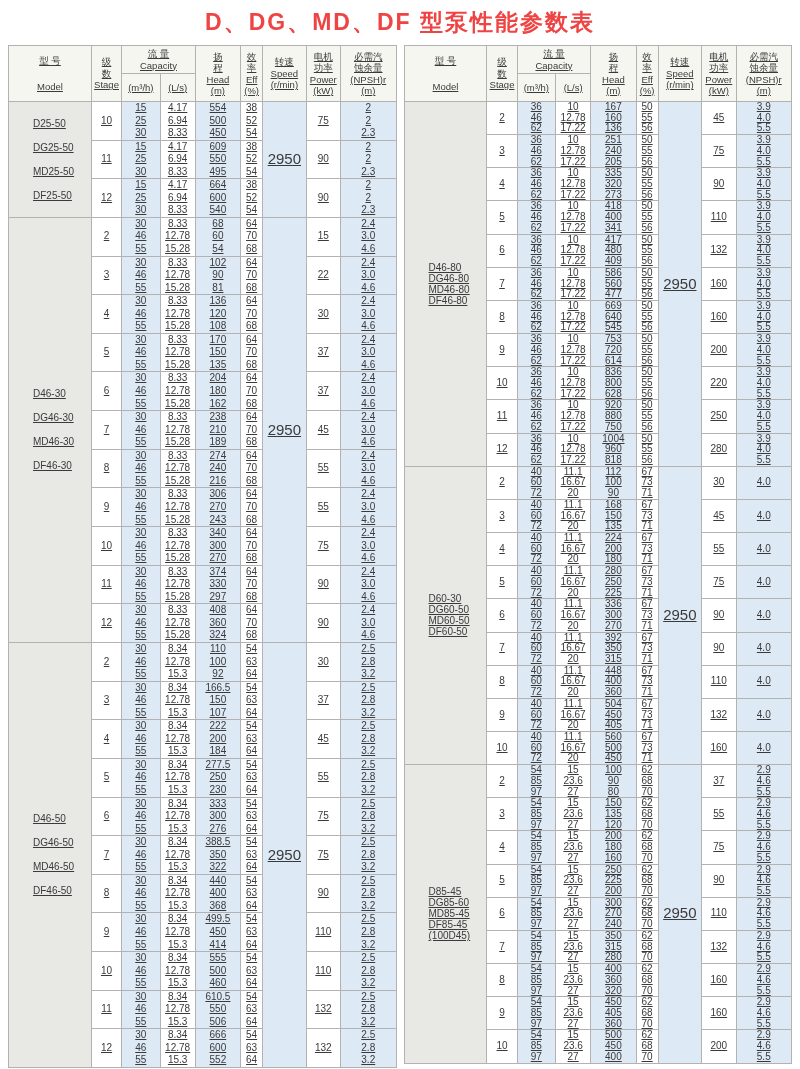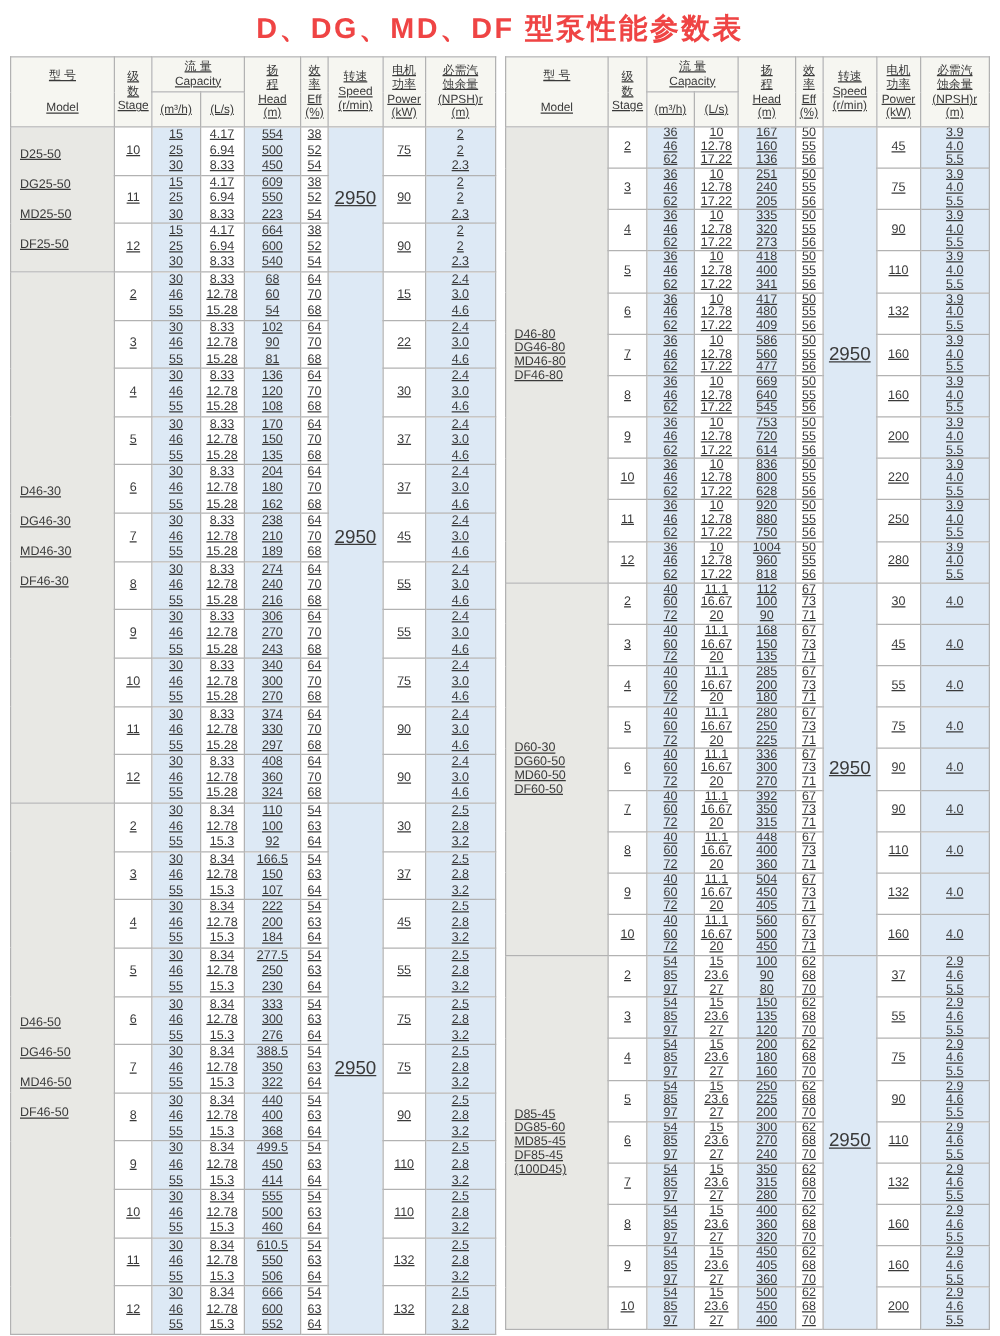--- a/index.html
+++ b/index.html
@@ -42,21 +42,21 @@
     line-height: 11.5px;
     height: 28px;
   }
   thead th.th-model div:first-child { margin-bottom: 15px; }
   tbody td { line-height: 12.55px; }
   .t-right tbody td { line-height: 10.72px; }
   td.shade { background: #dde9f5; }
   td.model-cell {
     background: #e8e8e4;
     text-align: left;
-    padding-left: 7px;
+    padding-left: 24px;
     font-size: 10px;
   }
   td.model-cell div { margin: 13px 0; line-height: 11px; }
   .t-right td.model-cell div { margin: 0 0; }
   td.speed-cell { font-size: 15px; margin-left: 11px; }
 </style>
 </head>
 <body>
 
 <div class="page">
@@ -182,21 +182,21 @@
                 <div>30</div>
               </td>
               <td>
                 <div>4.17</div>
                 <div>6.94</div>
                 <div>8.33</div>
               </td>
               <td class="shade">
                 <div>609</div>
                 <div>550</div>
-                <div>223</div>
+                <div>495</div>
               </td>
               <td>
                 <div>38</div>
                 <div>52</div>
                 <div>54</div>
               </td>
               <td>
                 <div>90</div>
               </td>
               <td class="shade">
@@ -1504,21 +1504,21 @@
                 <div>40</div>
                 <div>60</div>
                 <div>72</div>
               </td>
               <td>
                 <div>11.1</div>
                 <div>16.67</div>
                 <div>20</div>
               </td>
               <td class="shade">
-                <div>285</div>
+                <div>224</div>
                 <div>200</div>
                 <div>180</div>
               </td>
               <td>
                 <div>67</div>
                 <div>73</div>
                 <div>71</div>
               </td>
               <td>
                 <div>55</div>

